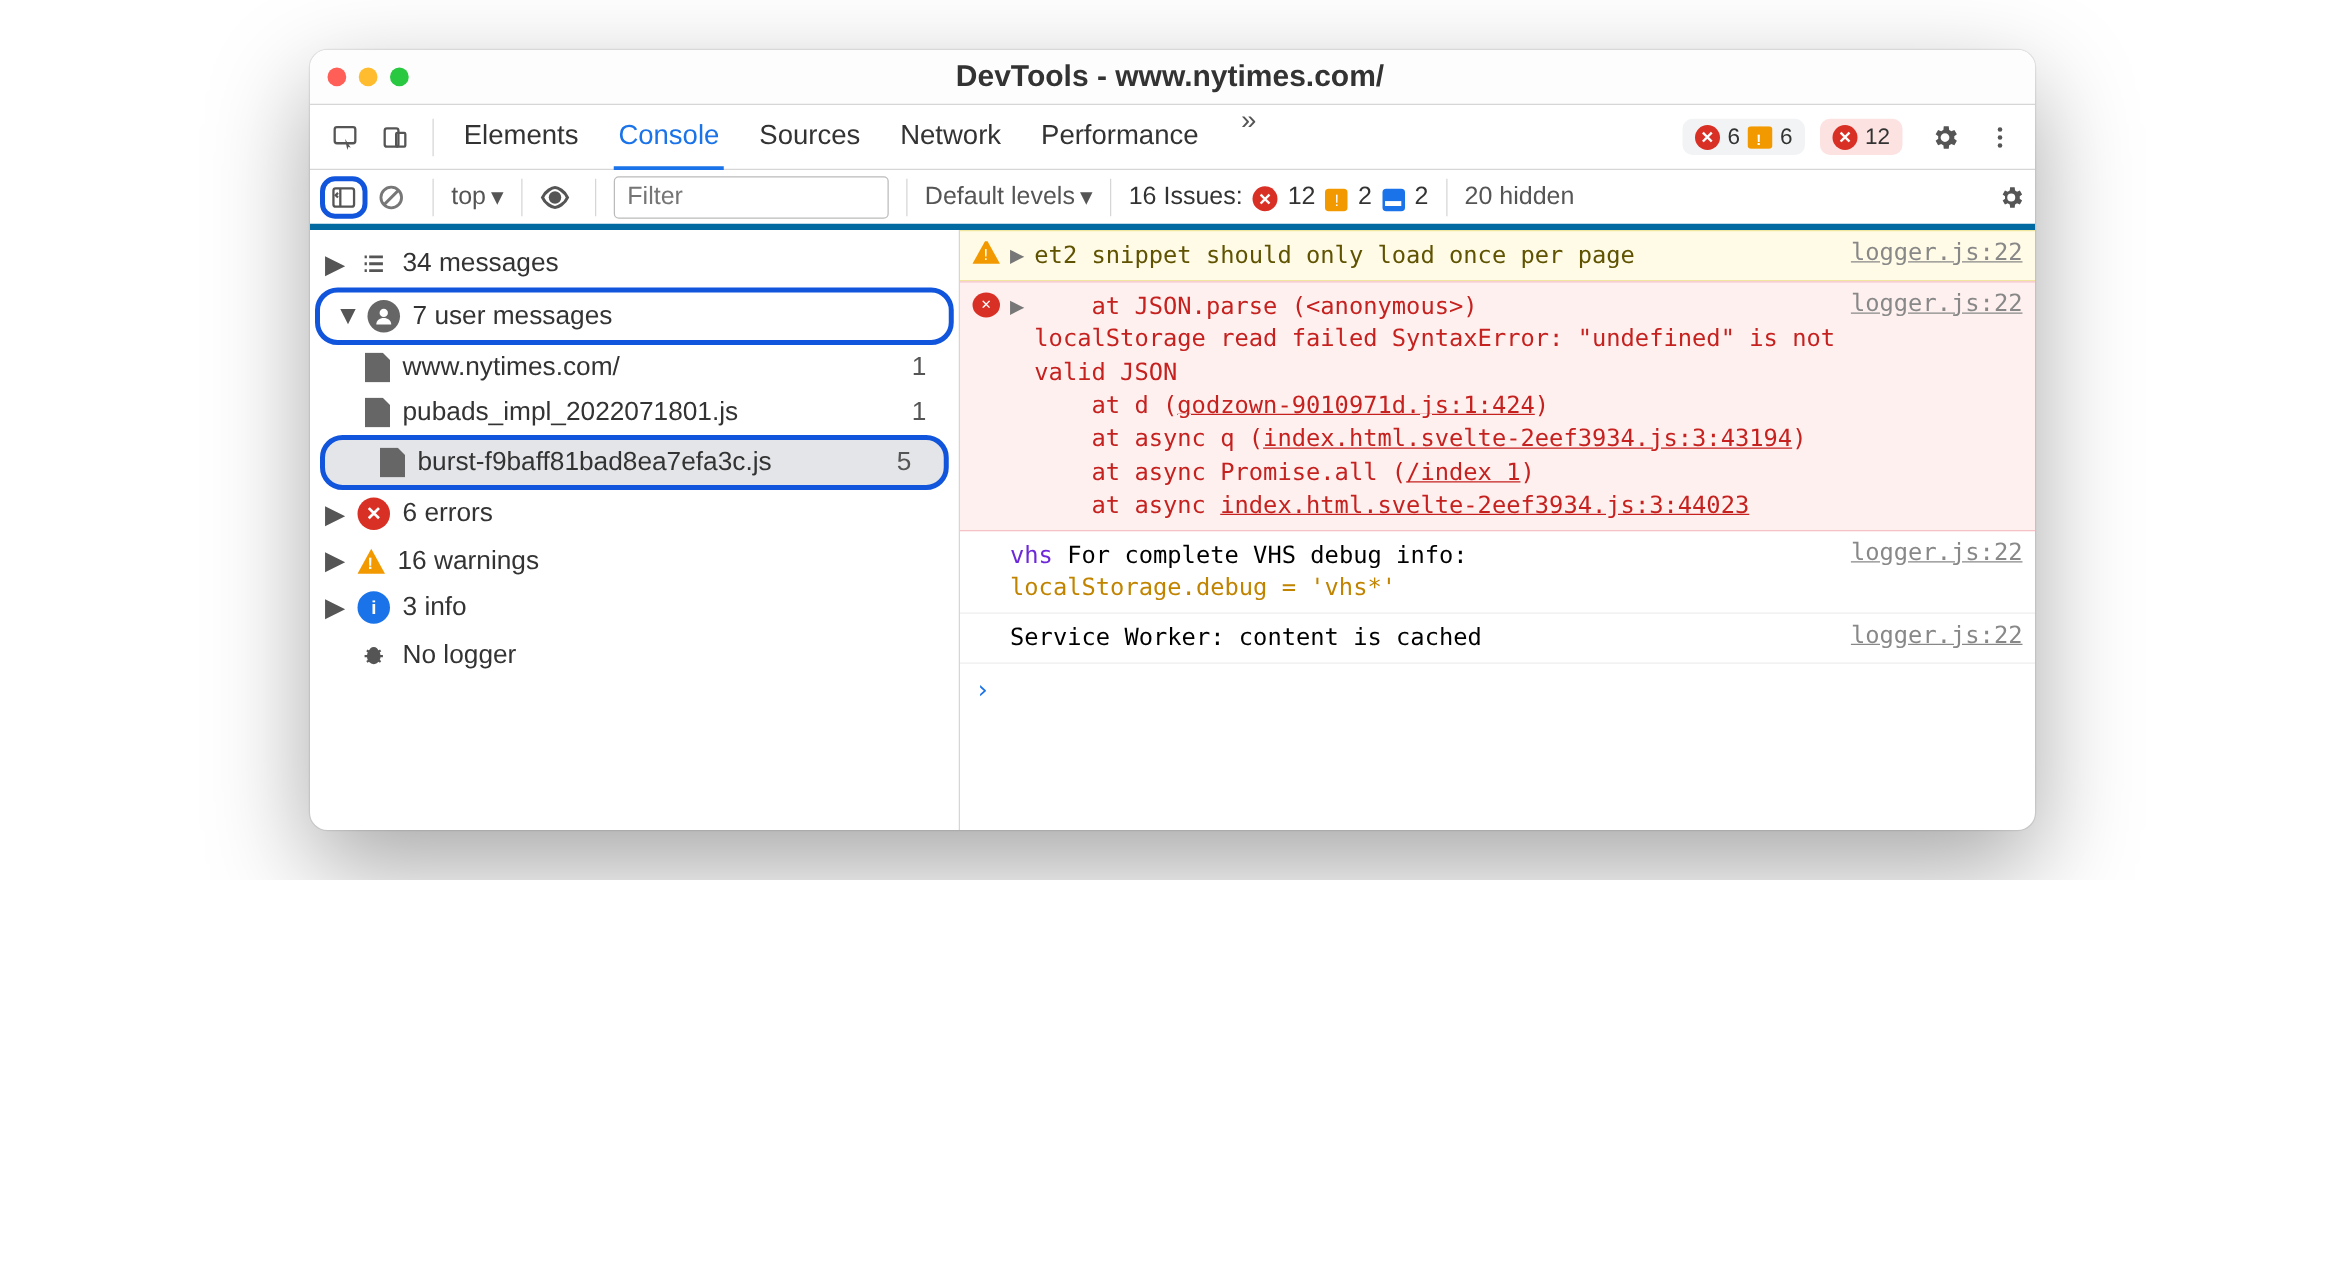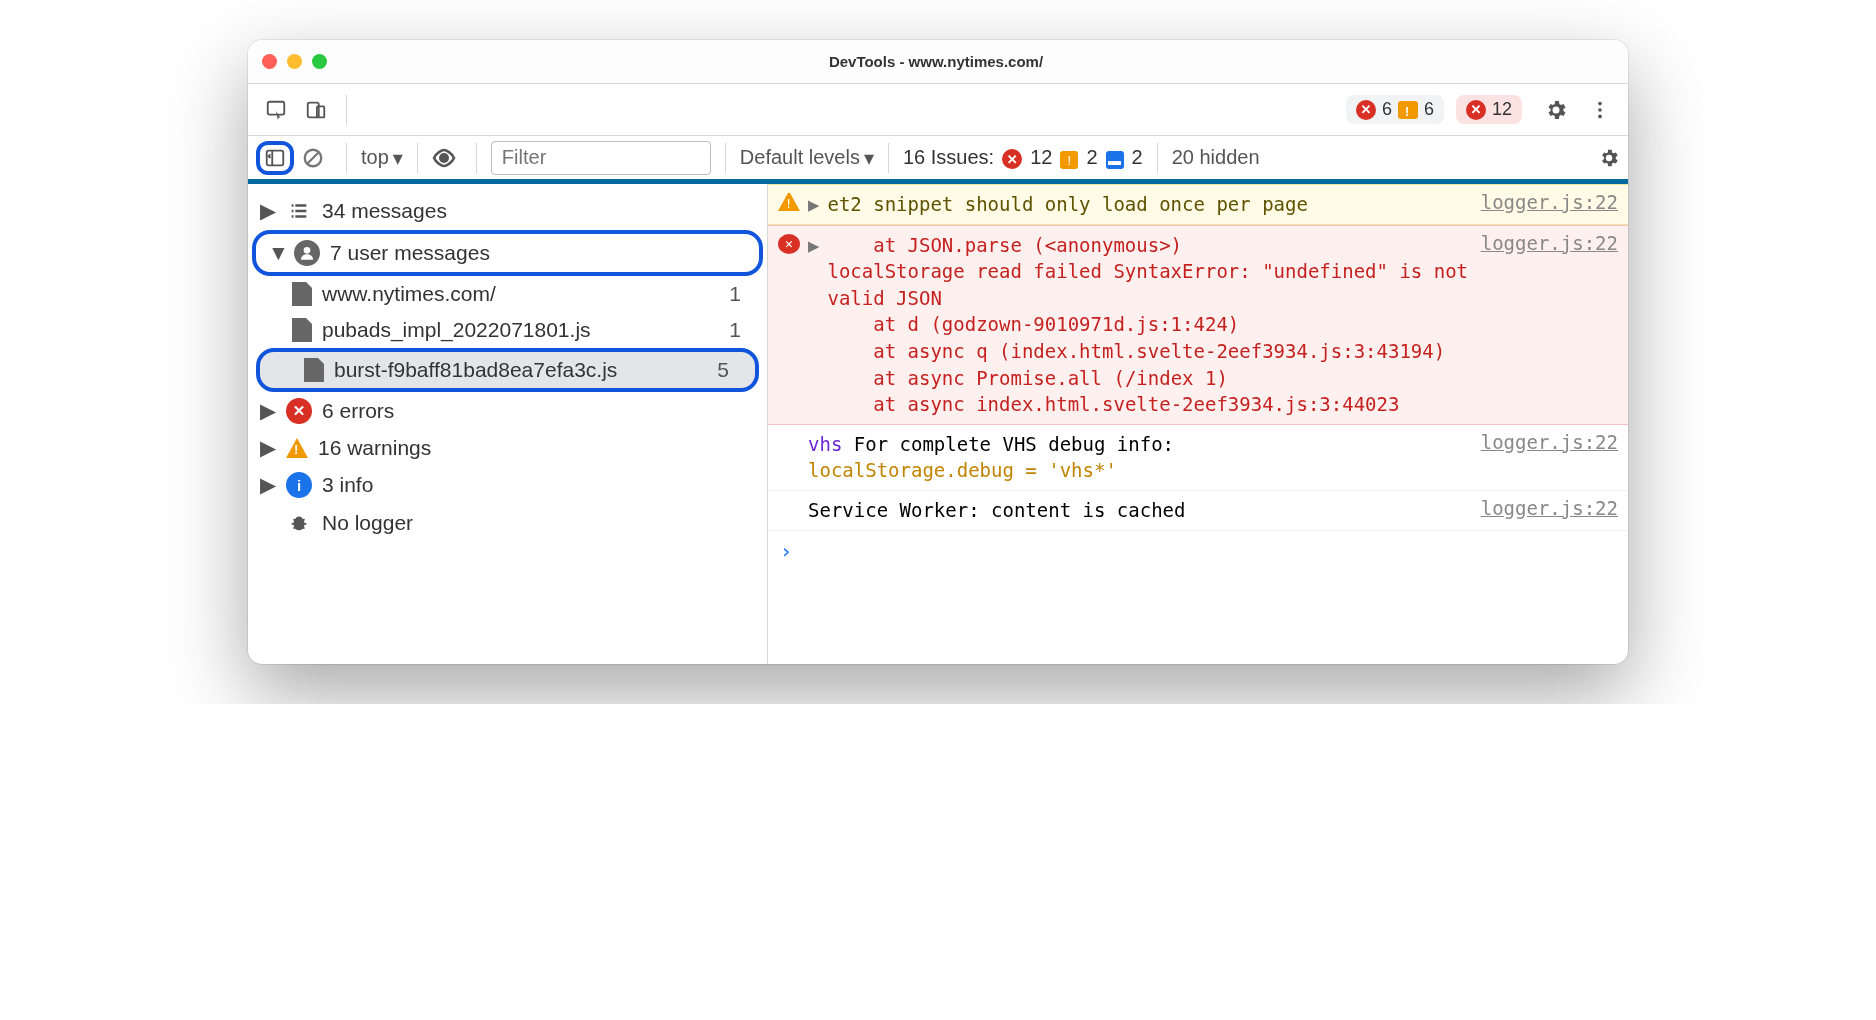--- a/index.html
+++ b/index.html
@@ -28,21 +28,21 @@
     position: relative;
     background: #fdfdfd;
   }
   .traffic { display: flex; gap: 10px; }
   .dot { width: 15px; height: 15px; border-radius: 50%; }
   .dot.red{background:#ff5f57}.dot.yellow{background:#febc2e}.dot.green{background:#28c840}
   .titlebar .title {
     position: absolute; left: 0; right: 4px;
     text-align: center;
     font-weight: 600;
-    font-size: 15px;
+    font-size: 24px;
     color: #333;
   }
   
   .tabstrip {
     display: flex;
     align-items: center;
     height: 52px;
     border-bottom: 1px solid #d6d6d6;
     padding: 0 8px;
     font-size: 22px;
@@ -106,21 +106,21 @@
   .msg{display:flex;gap:8px;padding:6px 10px;border-bottom:1px solid #eee;align-items:flex-start}
   .msg.warn{background:#fffbe6;border-top:1px solid #f0e6a0;border-bottom:1px solid #f0e6a0;color:#5f5200}
   .msg.err{background:#fff0f0;border-top:1px solid #f5c2c7;border-bottom:1px solid #f5c2c7;color:#c5221f}
   .msg .icon{flex:0 0 22px;margin-top:2px}
   .msg .icon.err{width:20px;height:20px;border-radius:50%;background:#d93025;color:#fff;display:flex;align-items:center;justify-content:center;font-size:13px;font-weight:bold}
   .msg .icon.warn-i{width:0;height:0;border-left:10px solid transparent;border-right:10px solid transparent;border-bottom:18px solid #f29900;position:relative}
   .msg .icon.warn-i::after{content:"!";position:absolute;left:-3px;top:4px;color:#fff;font-size:12px}
   .msg .tri-sm{color:#777;margin-top:2px}
   .msg .body-text{flex:1;line-height:1.4}
   .msg .src{color:#888;text-decoration:underline;white-space:nowrap;align-self:flex-start}
-  .msg .body-text a{color:inherit;}
+  .msg .body-text a{color:inherit;text-decoration:underline}
   .msg .body-text .kw{color:#6d28d9}
   .msg .body-text .str{color:#c18401}
   .prompt{padding:8px 12px;color:#1a73e8;font-family:Menlo,monospace;font-size:20px}
   svg{display:block}
 </style>
 </head>
 <body>
 
 <div class="window">
 
@@ -140,20 +140,28 @@
           <path d="M12 13l5 8-2-1-1 3-2-10z" fill="#555" stroke="none"></path>
         </svg>
     </div>
     <div class="icon-btn">
       <svg width="22" height="22" viewBox="0 0 24 24" fill="none" stroke="#555" stroke-width="2">
           <rect x="3" y="4" width="12" height="16" rx="2"></rect>
           <rect x="13" y="8" width="8" height="12" rx="1"></rect>
         </svg>
     </div>
     <div class="divider"></div>
+    <div class="tabs">
+      <div class="tab">Elements</div>
+      <div class="tab active">Console</div>
+      <div class="tab">Sources</div>
+      <div class="tab">Network</div>
+      <div class="tab">Performance</div>
+      <div class="chev">»</div>
+    </div>
     <div class="right">
       <div class="badge-group">
         <span class="ico err">✕</span>
         <span>6</span>
         <span class="ico warn"></span>
         <span>6</span>
       </div>
       <div class="badge-group red" style="margin-left:8px">
         <span class="ico err">✕</span>
         <span>12</span>

